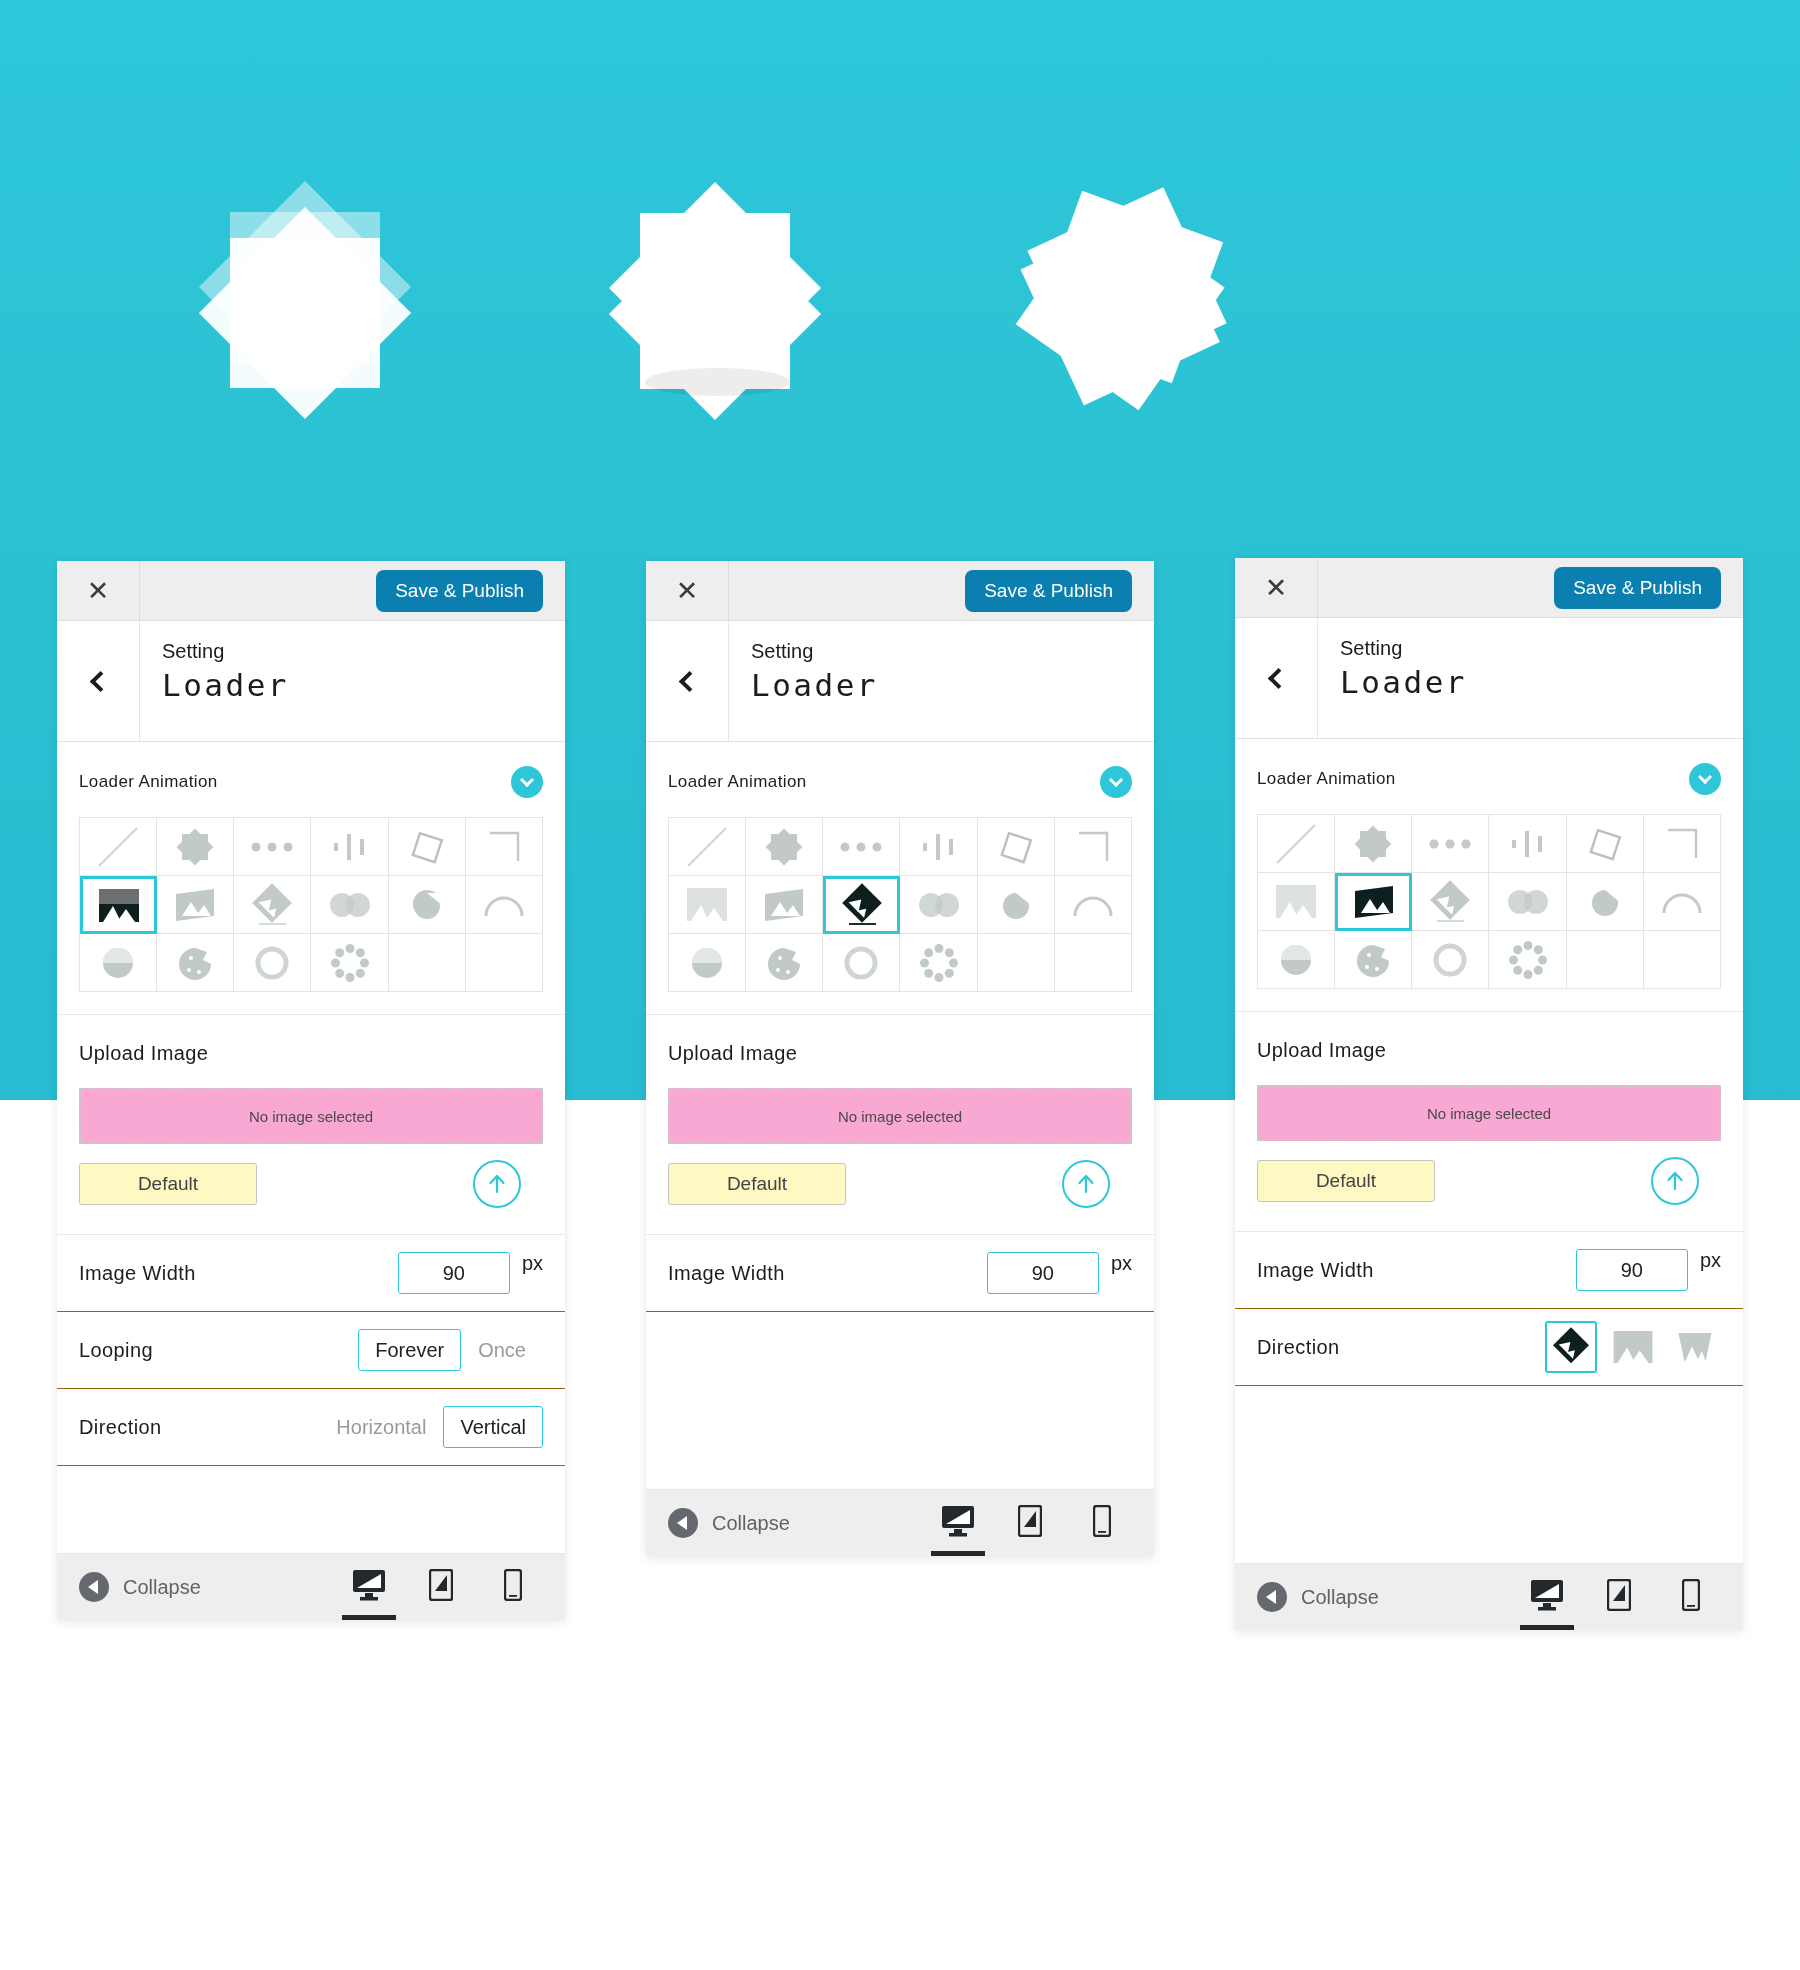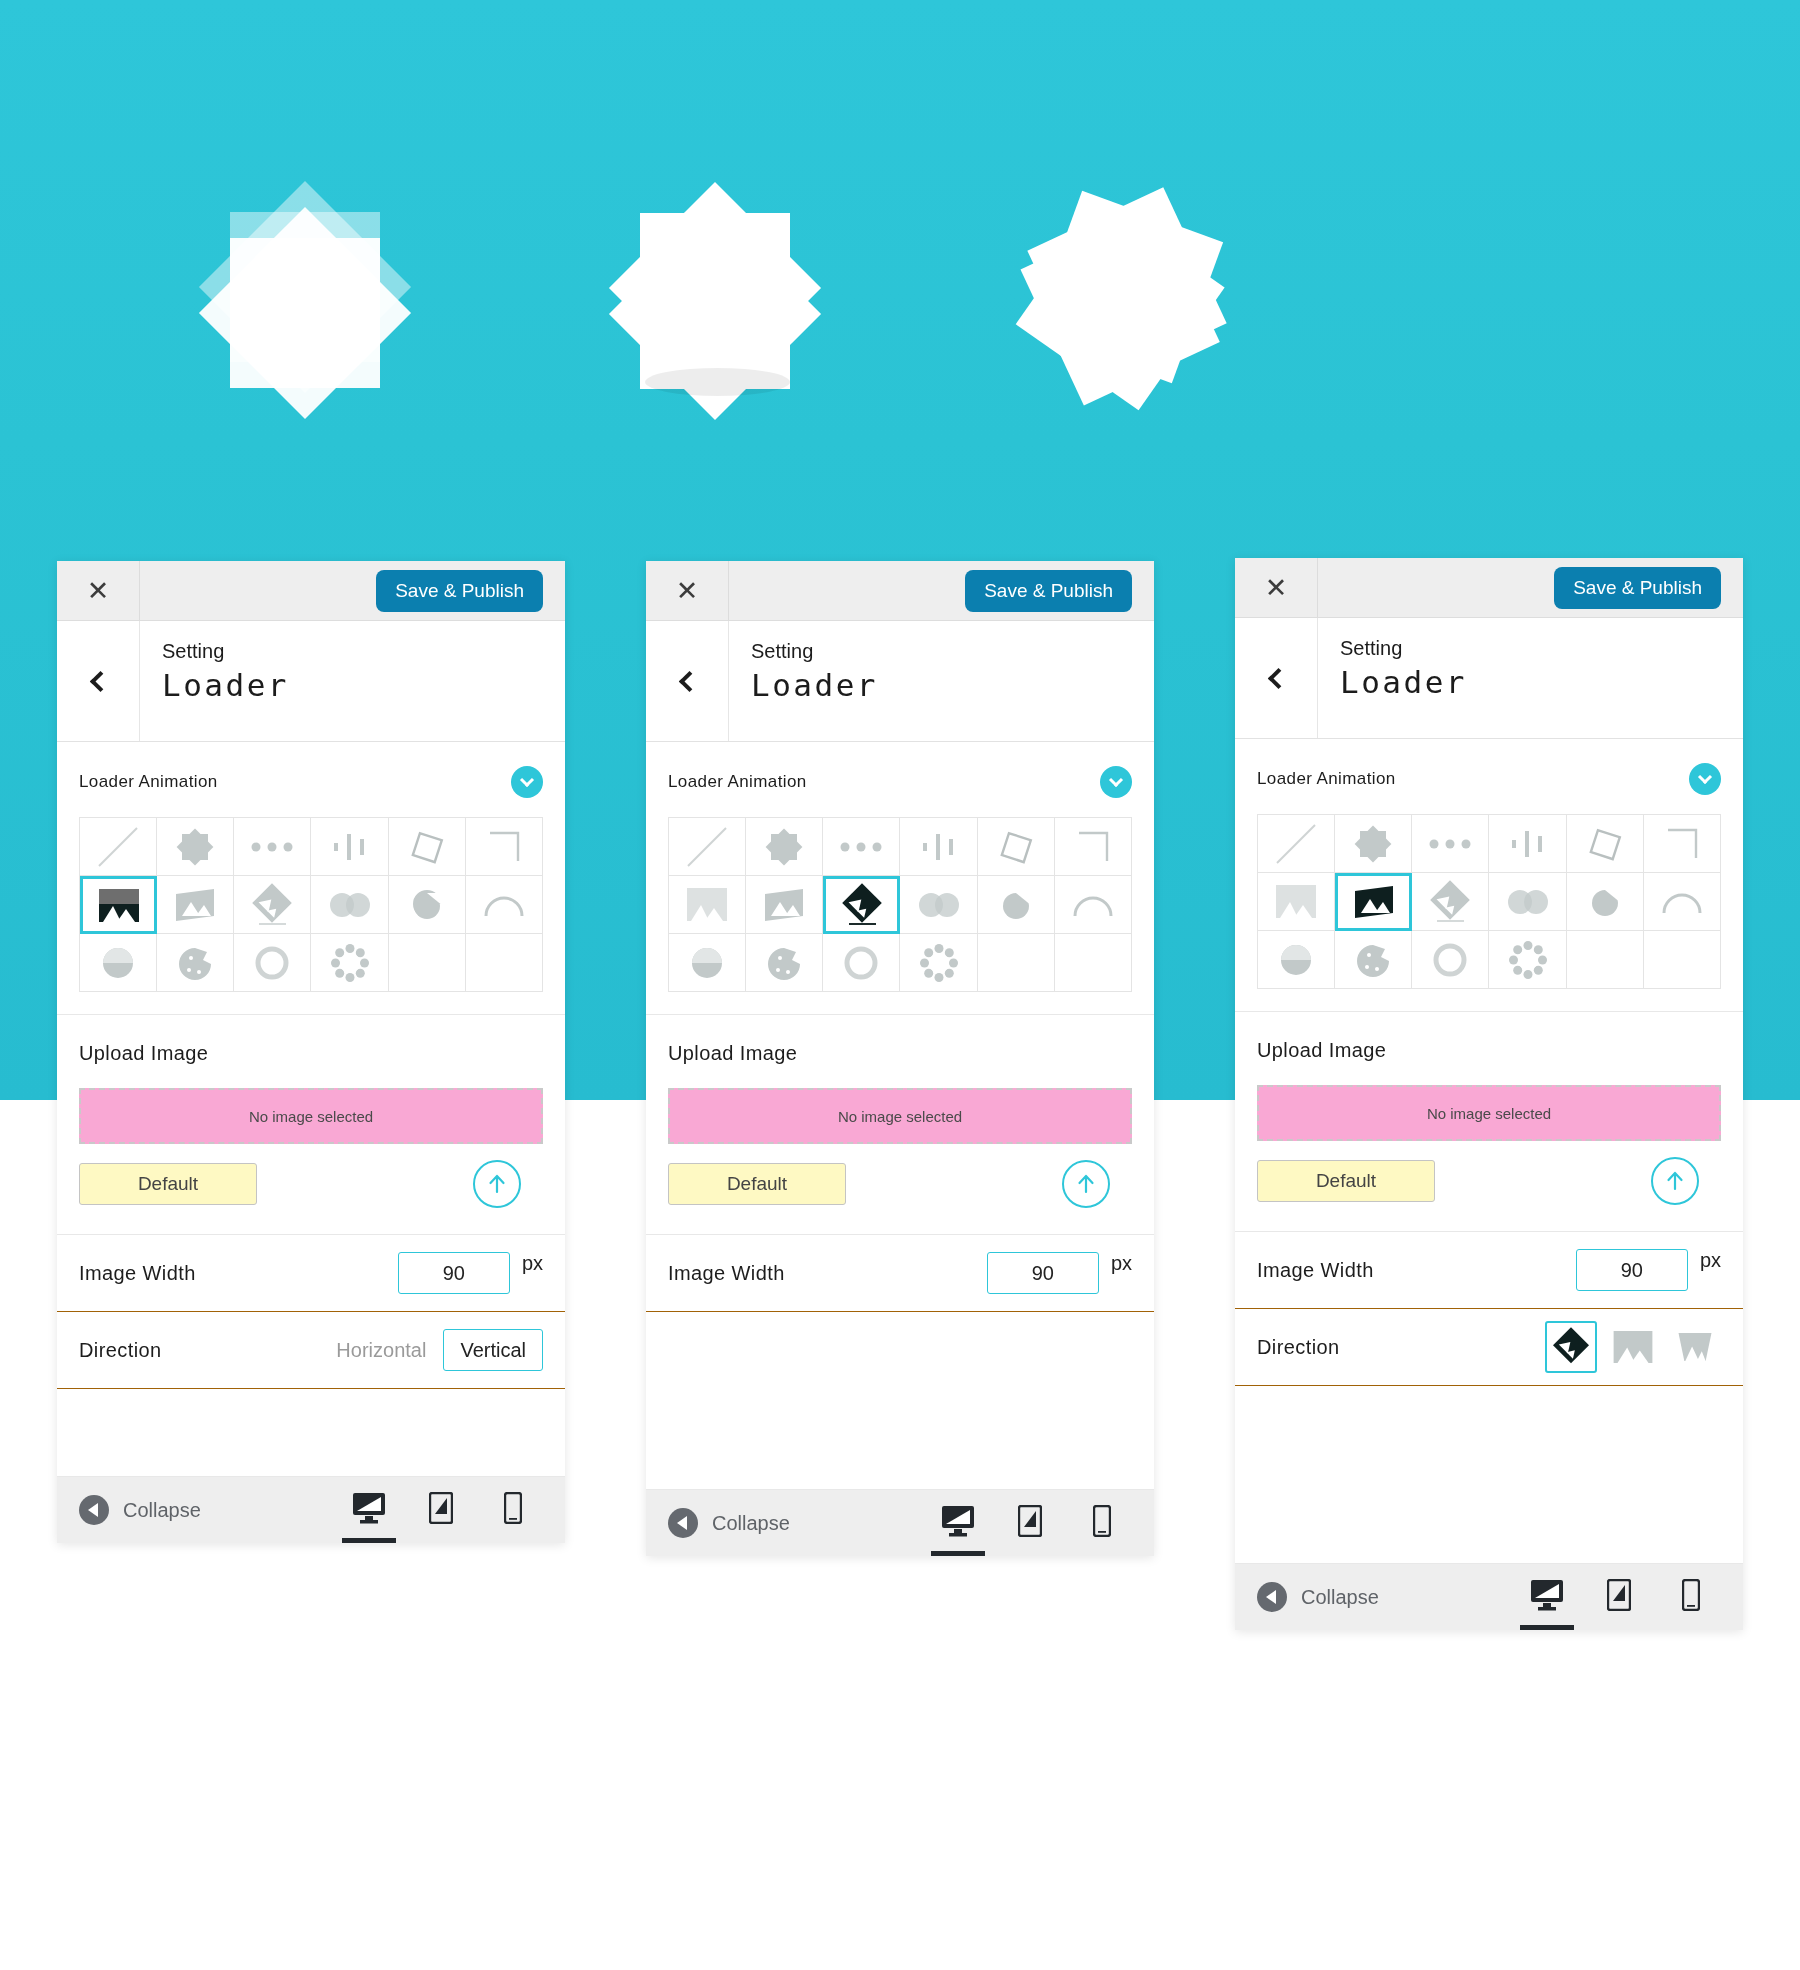--- a/index.html
+++ b/index.html
@@ -557,20 +557,27 @@
   </div>
 
   <div class="srow">
     <span class="srow-label">Image Width</span>
     <span class="srow-right">
       <input class="num-input" value="90" style="">
       <span class="unit">px</span>
     </span>
   </div>
 
+  <div class="srow">
+    <span class="srow-label">Looping</span>
+    <span class="seg">
+      <span class="seg-opt active">Forever</span>
+      <span class="seg-opt">Once</span>
+    </span>
+  </div>
 
   <div class="srow">
     <span class="srow-label">Direction</span>
     <span class="seg">
       <span class="seg-opt">Horizontal</span>
       <span class="seg-opt active">Vertical</span>
     </span>
   </div>
 
   <div class="filler"></div>

